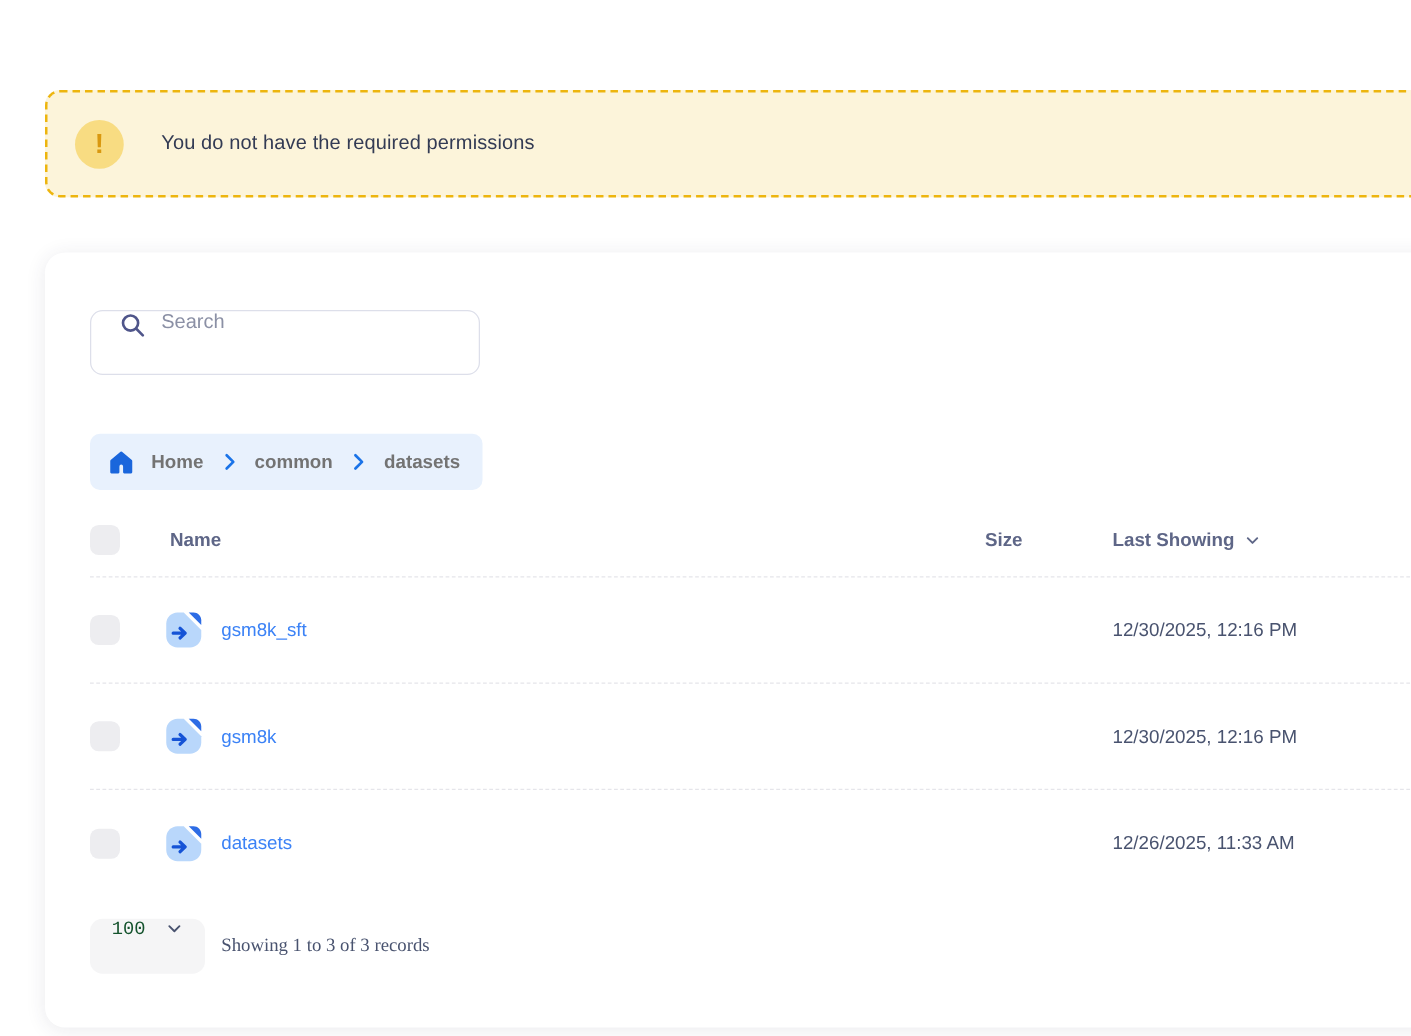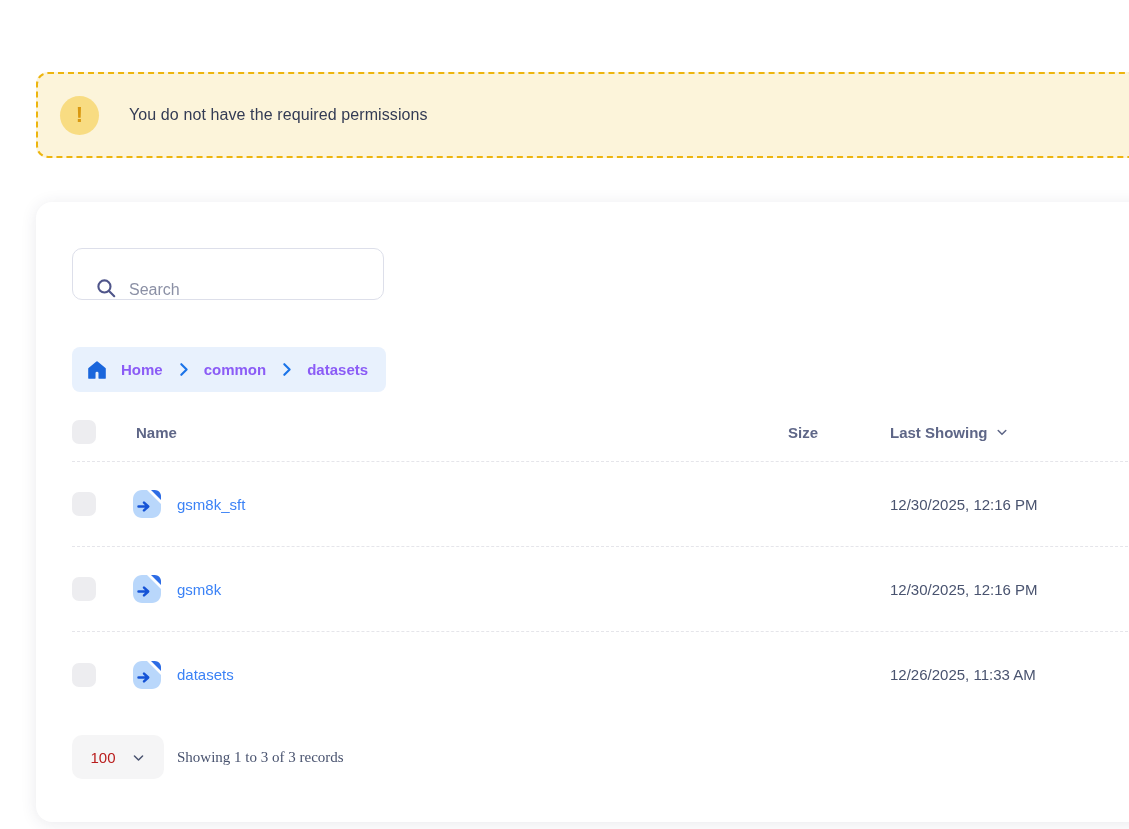--- a/index.html
+++ b/index.html
@@ -50,21 +50,21 @@
     border-radius:16px;
     box-shadow:0 2px 16px rgba(45,50,80,0.10);
     padding:46px 0 0 36px;
   }
 
   
   .search-box {
     width:312px; height:52px;
     border:1px solid #DDDFEA;
     border-radius:10px;
-    display:flex; align-items:flex-end;
+    display:flex; align-items:flex-start;
     gap:12px;
     padding-left:22px;
     background:#fff;
   }
   .search-box input {
     border:none; outline:none;
     font-size:16px;
     color:#3a3f55;
     font-family:"Liberation Sans", sans-serif;
     width:220px;
@@ -75,21 +75,21 @@
   
   .breadcrumb {
     margin-top:47px;
     display:inline-flex;
     align-items:center;
     gap:13px;
     height:45px;
     padding:0 18px 0 14px;
     background:#E8F1FD;
     border-radius:8px;
-    color:#8b5cf6;
+    color:#737373;
     font-size:15px;
     font-weight:700;
   }
   .crumb { cursor:pointer; }
   .crumb-sep { display:flex; align-items:center; }
 
   
   .table { margin-top:11px; }
   .tr {
     display:grid;
@@ -130,25 +130,26 @@
 
   
   .pager {
     margin-top:18px;
     display:flex; align-items:center; gap:13px;
   }
   .page-size {
     width:92px; height:44px;
     background:#F5F5F6;
     border-radius:10px;
-    display:flex; align-items:center; justify-content:center;
+    display:flex; justify-content:center;
     gap:15px;
-    color:#b91c1c;
+    color:#14532d;
     font-size:15px;
     cursor:pointer;
+    font-family:Liberation Mono, monospace;
   }
   .pager-summary { color:#49536F; font-size:15px;font-family:Liberation Serif, serif; }
 </style>
 </head>
 <body>
 
 <div class="banner">
   <div class="warn-circle">!</div>
   <div class="banner-text">You do not have the required permissions</div>
 </div>

